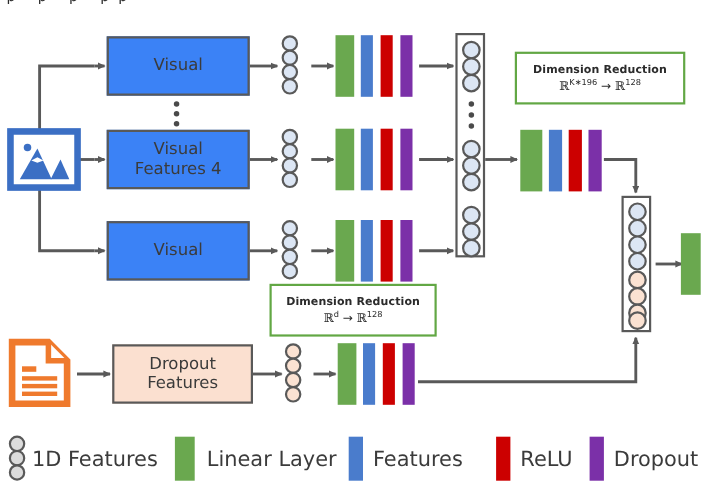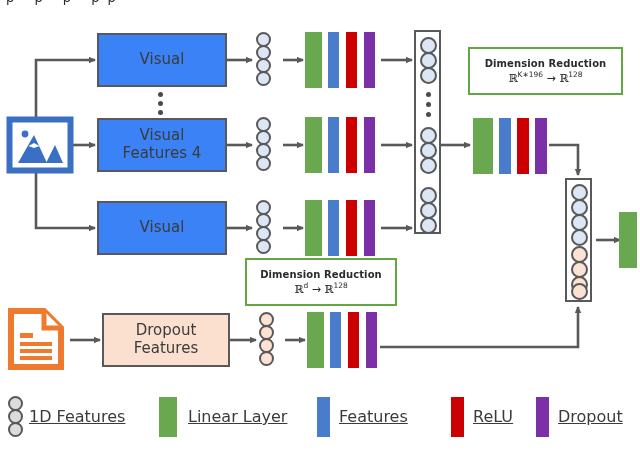--- a/index.html
+++ b/index.html
@@ -22,21 +22,21 @@
   .node-peach{background:#fbe2d2;}
   .dot{background:#4a4a4a;border-radius:50%;}
   .col{box-sizing:border-box;border:2px solid #595959;background:#ffffff;}
   .drbox{box-sizing:border-box;border:2px solid #62a744;background:#ffffff;
          display:flex;flex-direction:column;align-items:center;
          justify-content:center;color:#2b2b2b;}
   .dr-t1{font-size:10px;font-weight:bold;letter-spacing:.1px;text-align:center;}
   .dr-t2{font-size:11px;margin-top:1px;}
   .dr-t2 .bb{font-family:"DejaVu Serif","Liberation Serif",serif;}
   sup{font-size:.68em;}
-  .legend-label{font-size:16px;color:#3b3b3b;white-space:nowrap;text-decoration:underline;}
+  .legend-label{font-size:19px;color:#3b3b3b;white-space:nowrap;}
   .topfrag{font-size:13px;color:#2b2b2b;letter-spacing:8px;overflow:hidden;
            height:12px;line-height:6px;}
   svg{display:block;overflow:visible;}
 </style>
 </head>
 <body>
 
 <div class="abs topfrag" style="left:6px;top:-5px;width:200px;">p p p      pp</div>
 
 <svg class="abs" style="left:0;top:0;width:640px;height:455px;">

